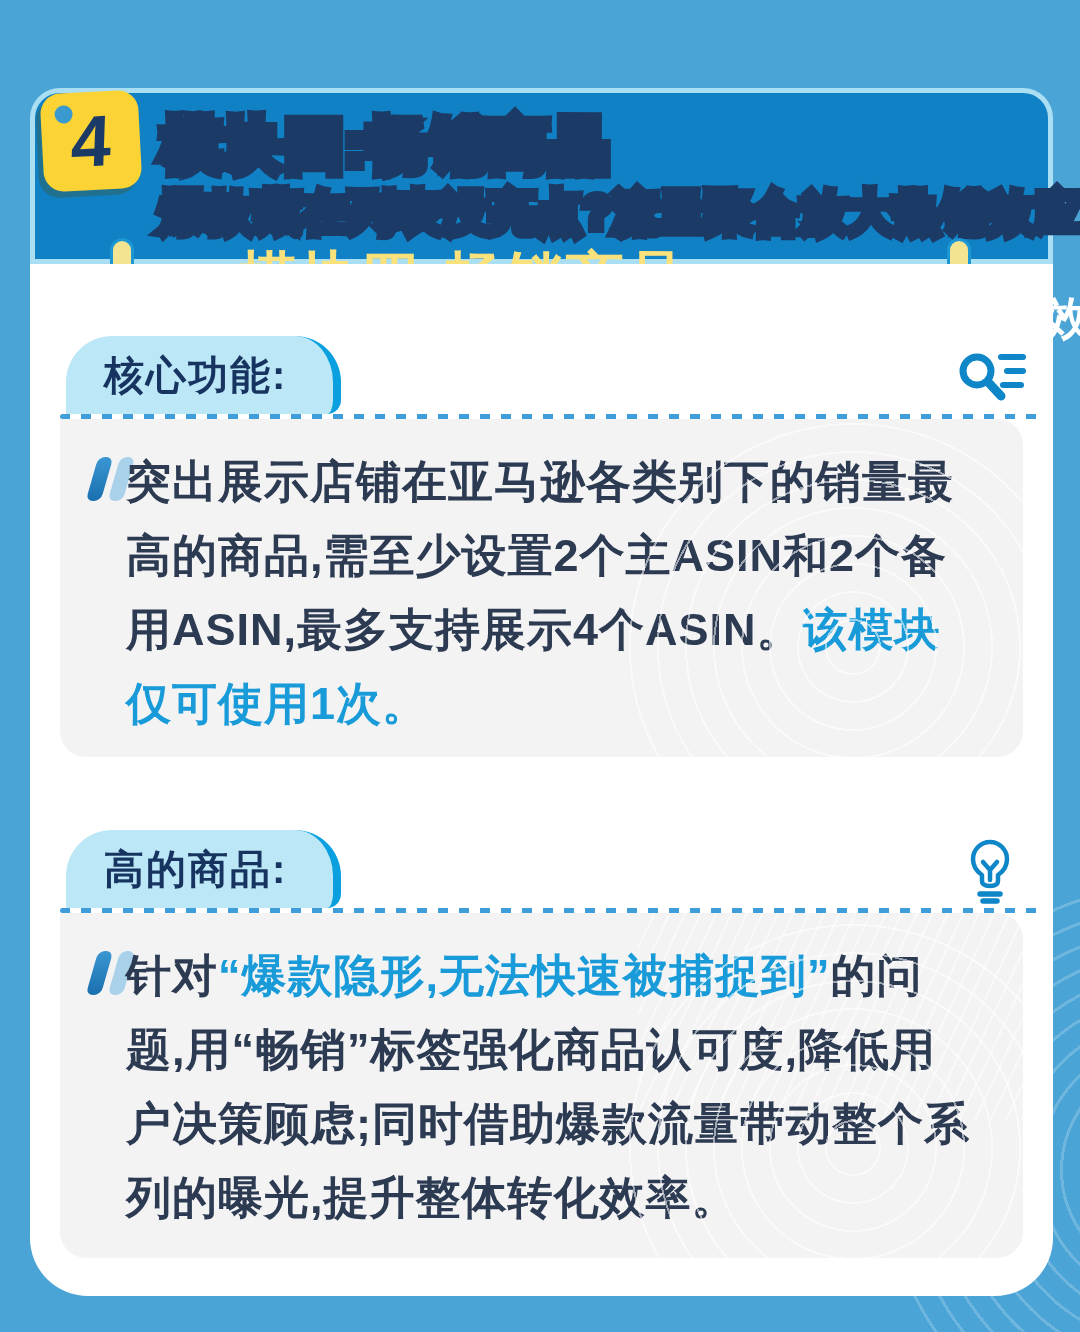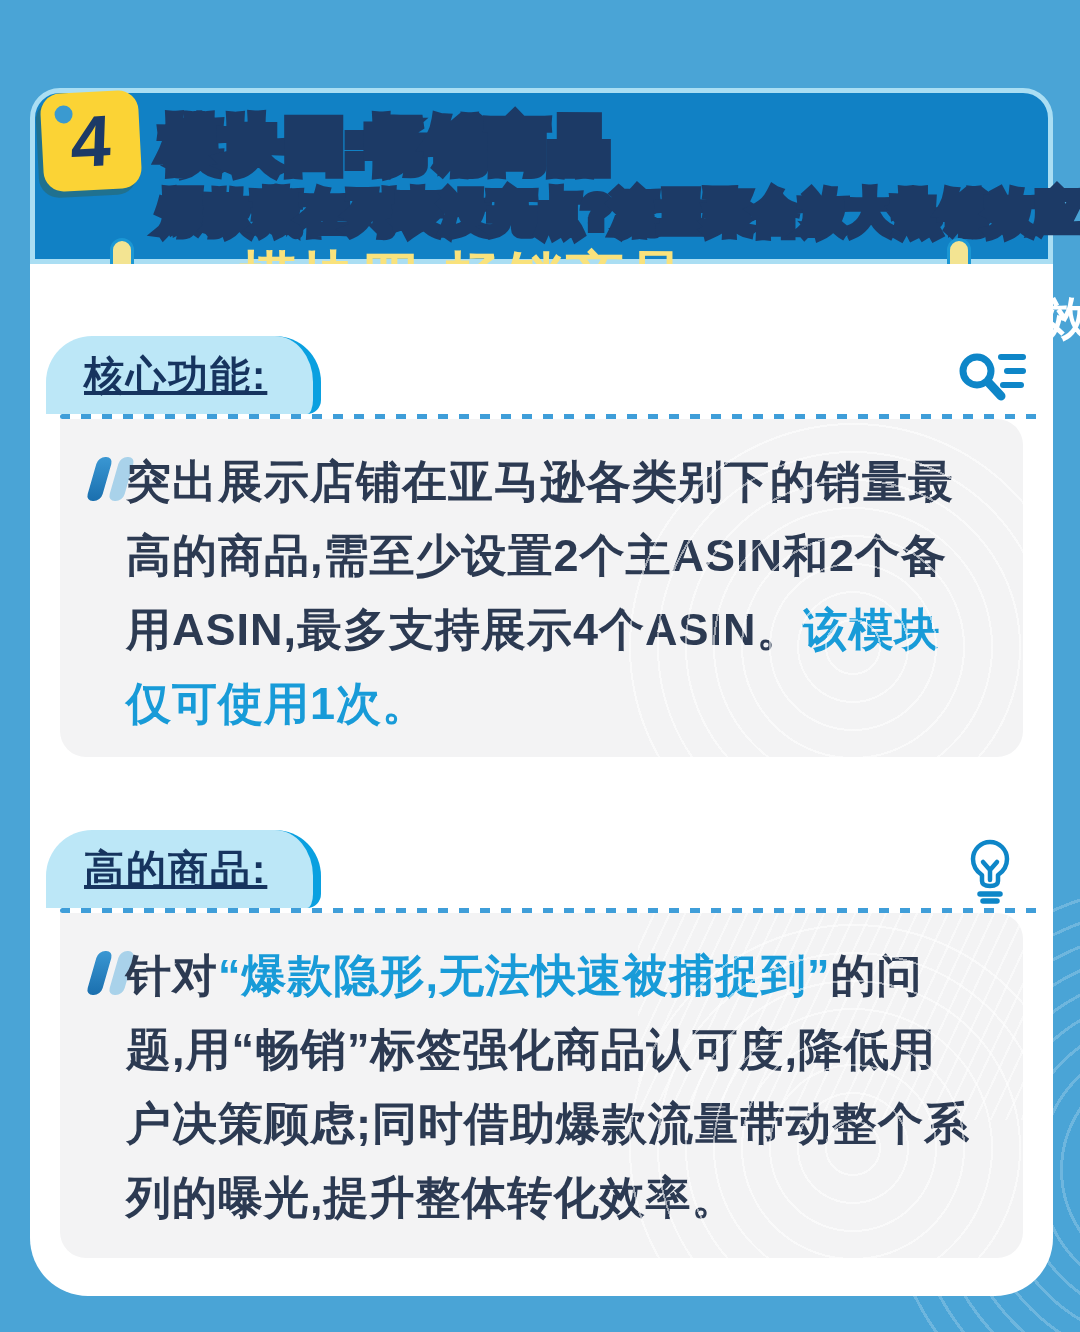--- a/index.html
+++ b/index.html
@@ -46,24 +46,24 @@
     background:#f3e492;border:3px solid #1b97d4;border-radius:13px;
   }
   .pill.left{left:110px;top:238px;}
   .pill.right{left:947px;top:238px;}
   
   .card{
     position:absolute;left:30px;top:264px;width:1023px;height:1032px;
     background:#ffffff;border-radius:0 0 58px 58px;
   }
   .tab{
-    position:absolute;left:16px;height:78px;box-sizing:border-box;
+    position:absolute;left:36px;height:78px;box-sizing:border-box;
     display:flex;align-items:center;padding:0 46px 0 38px;
     background:#bce7f7;border-right:8px solid #0aa0e0;border-radius:46px 46px 14px 0;
-    font-size:40px;font-weight:900;color:#16345f;letter-spacing:2px;text-decoration:underline;
+    font-size:40px;font-weight:900;color:#16345f;letter-spacing:2px;
   }
   .tab1{top:72px;}
   .tab2{top:566px;}
   .dotted{
     position:absolute;left:30px;width:982px;height:5px;border-radius:3px;
     background:repeating-linear-gradient(90deg,#3f9ed9 0 10px,transparent 10px 21px);
   }
   .dotted1{top:150px;}
   .dotted2{top:644px;}
   .panel{

